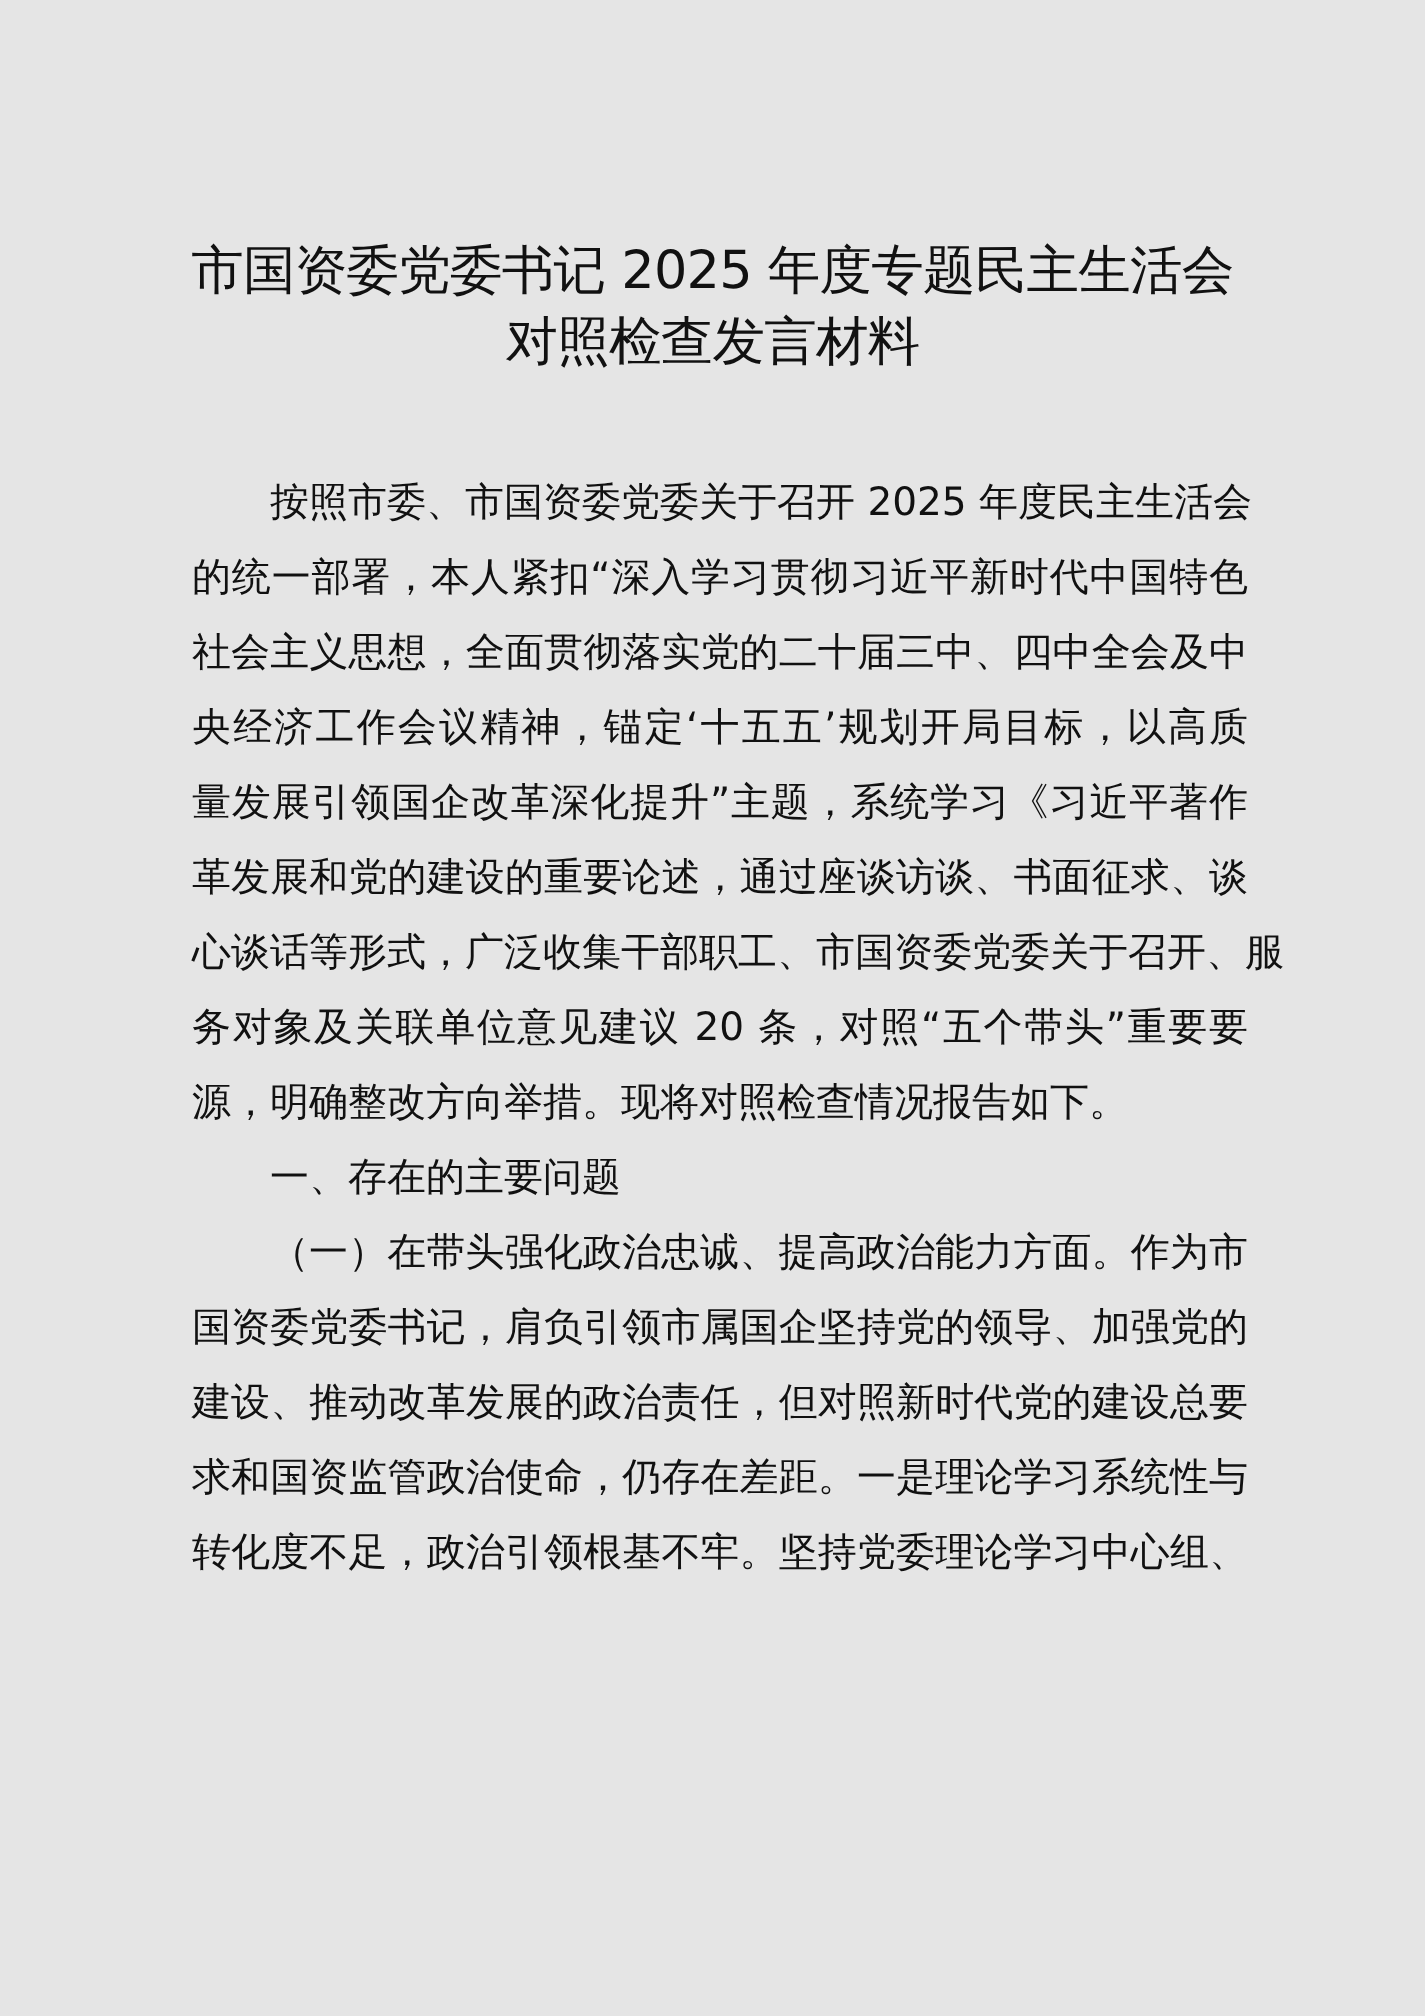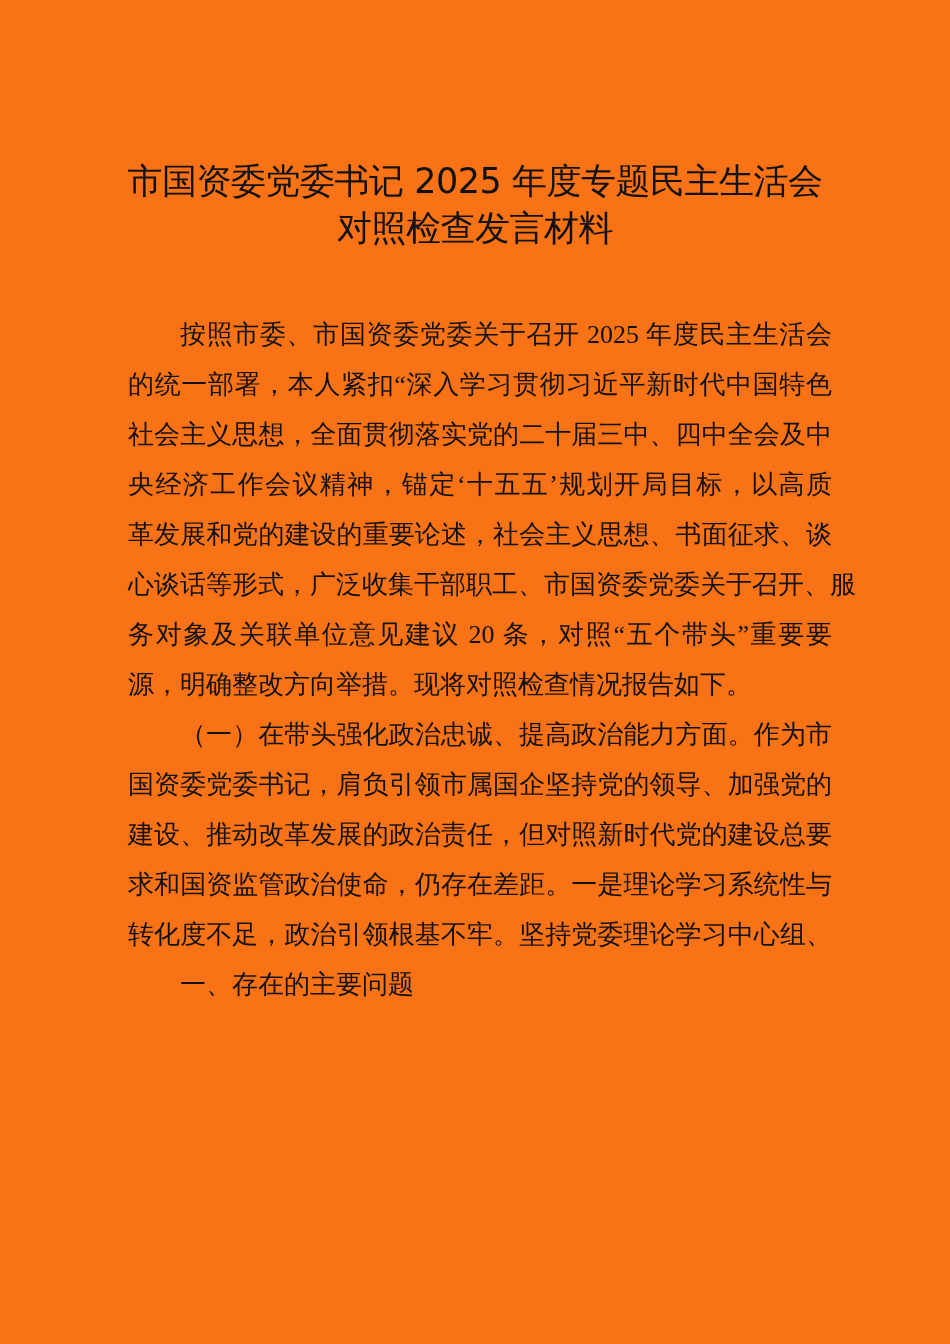--- a/index.html
+++ b/index.html
@@ -13,40 +13,39 @@
       position: relative;
       overflow: hidden;
       font-family: "DejaVu Sans", "Liberation Sans", sans-serif;
       color: #111111;
     }
     .page {
       position: absolute;
       left: 0; top: 0;
       width: 950px;
       height: 1344px;
-      background: #f97316;
+      background: #e5e5e5;
     }
     .title {
       position: absolute;
       left: 100px;
       width: 750px;
       top: 158px;
       text-align: center;
       font-size: 35px;
       line-height: 47px;
       letter-spacing: -0.5px;
       color: #111111;
     }
     .title .line { display: block; white-space: nowrap; }
     .body {
       position: absolute;
       left: 128px;
       width: 704px;
       top: 310px;
-      font-family: Liberation Serif, serif;
     }
     .ln {
       display: block;
       height: 50px;
       line-height: 50px;
       font-size: 26px;
       white-space: nowrap;
       text-align: justify;
       text-align-last: justify;
       letter-spacing: 0px;
@@ -64,32 +63,33 @@
     <span class="line">对照检查发言材料</span>
   </h1>
 
   <div class="body">
 
     <div>
       <span class="ln indent">按照市委、市国资委党委关于召开 2025 年度民主生活会</span>
       <span class="ln">的统一部署，本人紧扣“深入学习贯彻习近平新时代中国特色</span>
       <span class="ln">社会主义思想，全面贯彻落实党的二十届三中、四中全会及中</span>
       <span class="ln">央经济工作会议精神，锚定‘十五五’规划开局目标，以高质</span>
-      <span class="ln">革发展和党的建设的重要论述，社会主义思想、书面征求、谈</span>
+      <span class="ln">量发展引领国企改革深化提升”主题，系统学习《习近平著作</span>
+      <span class="ln">革发展和党的建设的重要论述，通过座谈访谈、书面征求、谈</span>
       <span class="ln">心谈话等形式，广泛收集干部职工、市国资委党委关于召开、服</span>
       <span class="ln">务对象及关联单位意见建议 20 条，对照“五个带头”重要要</span>
       <span class="ln last">源，明确整改方向举措。现将对照检查情况报告如下。</span>
+    </div>
+
+    <div>
+      <span class="ln indent last">一、存在的主要问题</span>
     </div>
 
     <div>
       <span class="ln indent">（一）在带头强化政治忠诚、提高政治能力方面。作为市</span>
       <span class="ln">国资委党委书记，肩负引领市属国企坚持党的领导、加强党的</span>
       <span class="ln">建设、推动改革发展的政治责任，但对照新时代党的建设总要</span>
       <span class="ln">求和国资监管政治使命，仍存在差距。一是理论学习系统性与</span>
       <span class="ln">转化度不足，政治引领根基不牢。坚持党委理论学习中心组、</span>
     </div>
 
-    <div>
-      <span class="ln indent last">一、存在的主要问题</span>
-    </div>
-
   </div>
 </div>
 
 </body></html>

